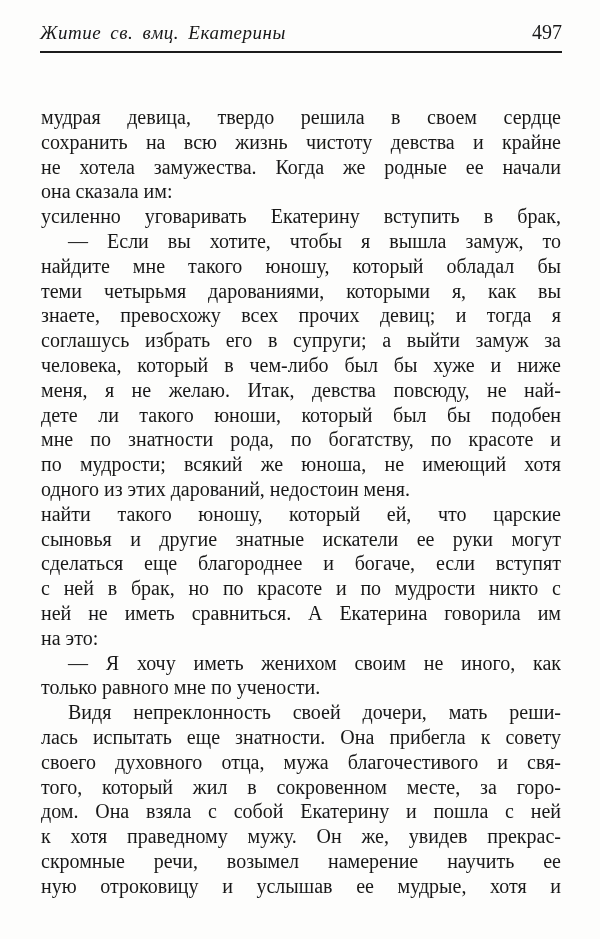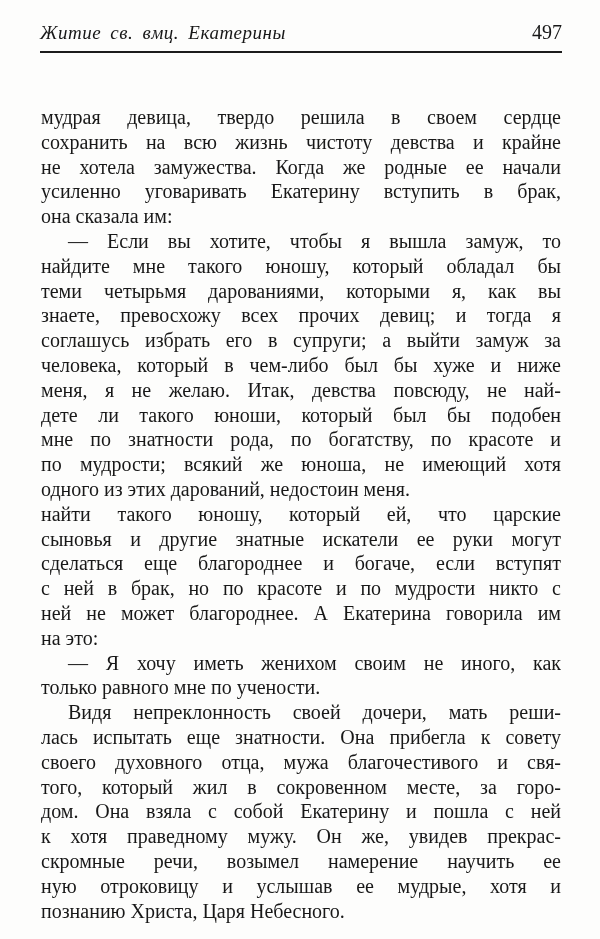--- a/index.html
+++ b/index.html
@@ -65,44 +65,43 @@
 <div class="page" style="background: rgb(253, 253, 252); color: rgb(24, 24, 24);">
   <div class="running-header" style="border-bottom-color: rgb(28, 28, 28);">
     <span class="running-title">Житие св. вмц. Екатерины</span>
     <span class="page-number">497</span>
   </div>
 
   <div class="text-block">
       <div class="text-line">мудрая девица, твердо решила в своем сердце</div>
       <div class="text-line">сохранить на всю жизнь чистоту девства и крайне</div>
       <div class="text-line">не хотела замужества. Когда же родные ее начали</div>
+      <div class="text-line para-end">она сказала им:</div>
       <div class="text-line">усиленно уговаривать Екатерину вступить в брак,</div>
-      <div class="text-line para-end">она сказала им:</div>
       <div class="text-line para-start">— Если вы хотите, чтобы я вышла замуж, то</div>
       <div class="text-line">найдите мне такого юношу, который обладал бы</div>
       <div class="text-line">теми четырьмя дарованиями, которыми я, как вы</div>
       <div class="text-line">знаете, превосхожу всех прочих девиц; и тогда я</div>
       <div class="text-line">соглашусь избрать его в супруги; а выйти замуж за</div>
       <div class="text-line">человека, который в чем-либо был бы хуже и ниже</div>
       <div class="text-line">меня, я не желаю. Итак, девства повсюду, не най-</div>
       <div class="text-line">дете ли такого юноши, который был бы подобен</div>
       <div class="text-line">мне по знатности рода, по богатству, по красоте и</div>
       <div class="text-line">по мудрости; всякий же юноша, не имеющий хотя</div>
       <div class="text-line para-end">одного из этих дарований, недостоин меня.</div>
       <div class="text-line">найти такого юношу, который ей, что царские</div>
       <div class="text-line">сыновья и другие знатные искатели ее руки могут</div>
       <div class="text-line">сделаться еще благороднее и богаче, если вступят</div>
       <div class="text-line">с ней в брак, но по красоте и по мудрости никто с</div>
-      <div class="text-line">ней не может благороднее. А Екатерина говорила им</div>
+      <div class="text-line">ней не иметь сравниться. А Екатерина говорила им</div>
       <div class="text-line para-end">на это:</div>
       <div class="text-line para-start">— Я хочу иметь женихом своим не иного, как</div>
       <div class="text-line para-end">только равного мне по учености.</div>
       <div class="text-line para-start">Видя непреклонность своей дочери, мать реши-</div>
       <div class="text-line">лась испытать еще знатности. Она прибегла к совету</div>
       <div class="text-line">своего духовного отца, мужа благочестивого и свя-</div>
       <div class="text-line">того, который жил в сокровенном месте, за горо-</div>
       <div class="text-line">дом. Она взяла с собой Екатерину и пошла с ней</div>
       <div class="text-line">к хотя праведному мужу. Он же, увидев прекрас-</div>
       <div class="text-line">скромные речи, возымел намерение научить ее</div>
       <div class="text-line">ную отроковицу и услышав ее мудрые, хотя и</div>
-      <div class="text-line para-end">познанию Христа, Царя Небесного.</div>
     </div>
 </div>
 
 </body></html>

